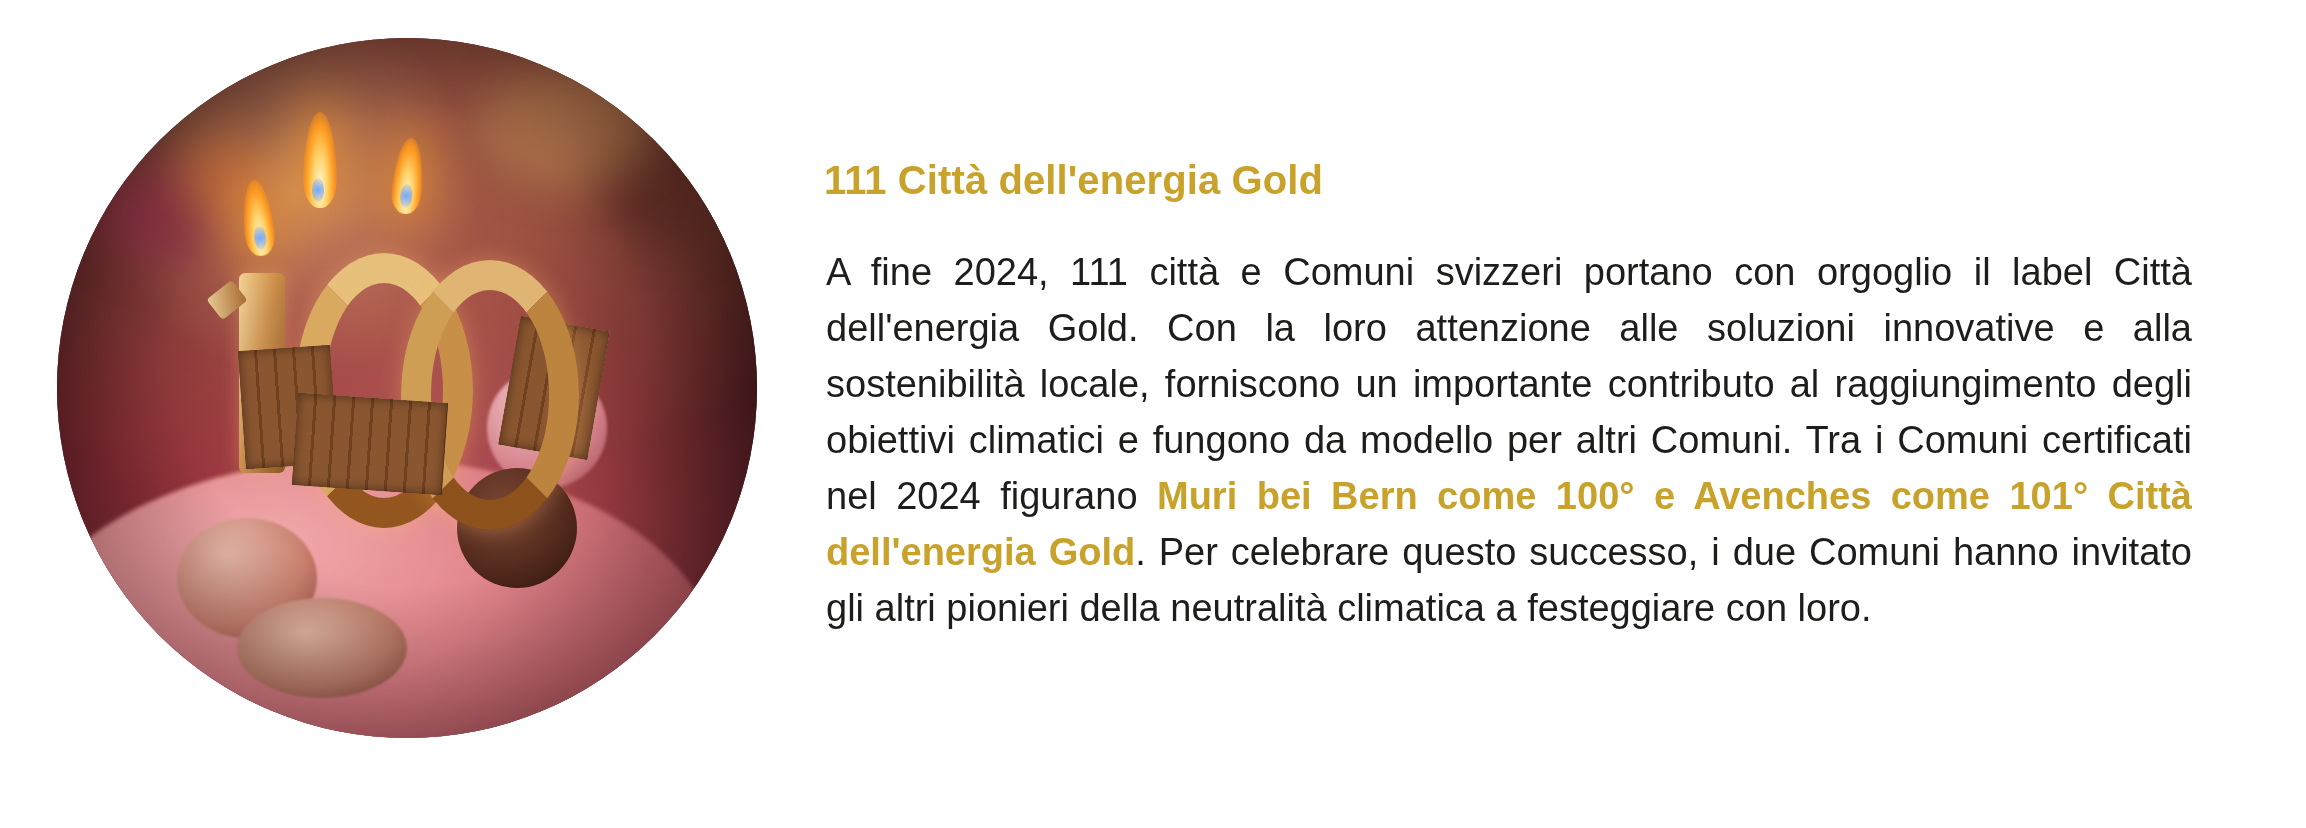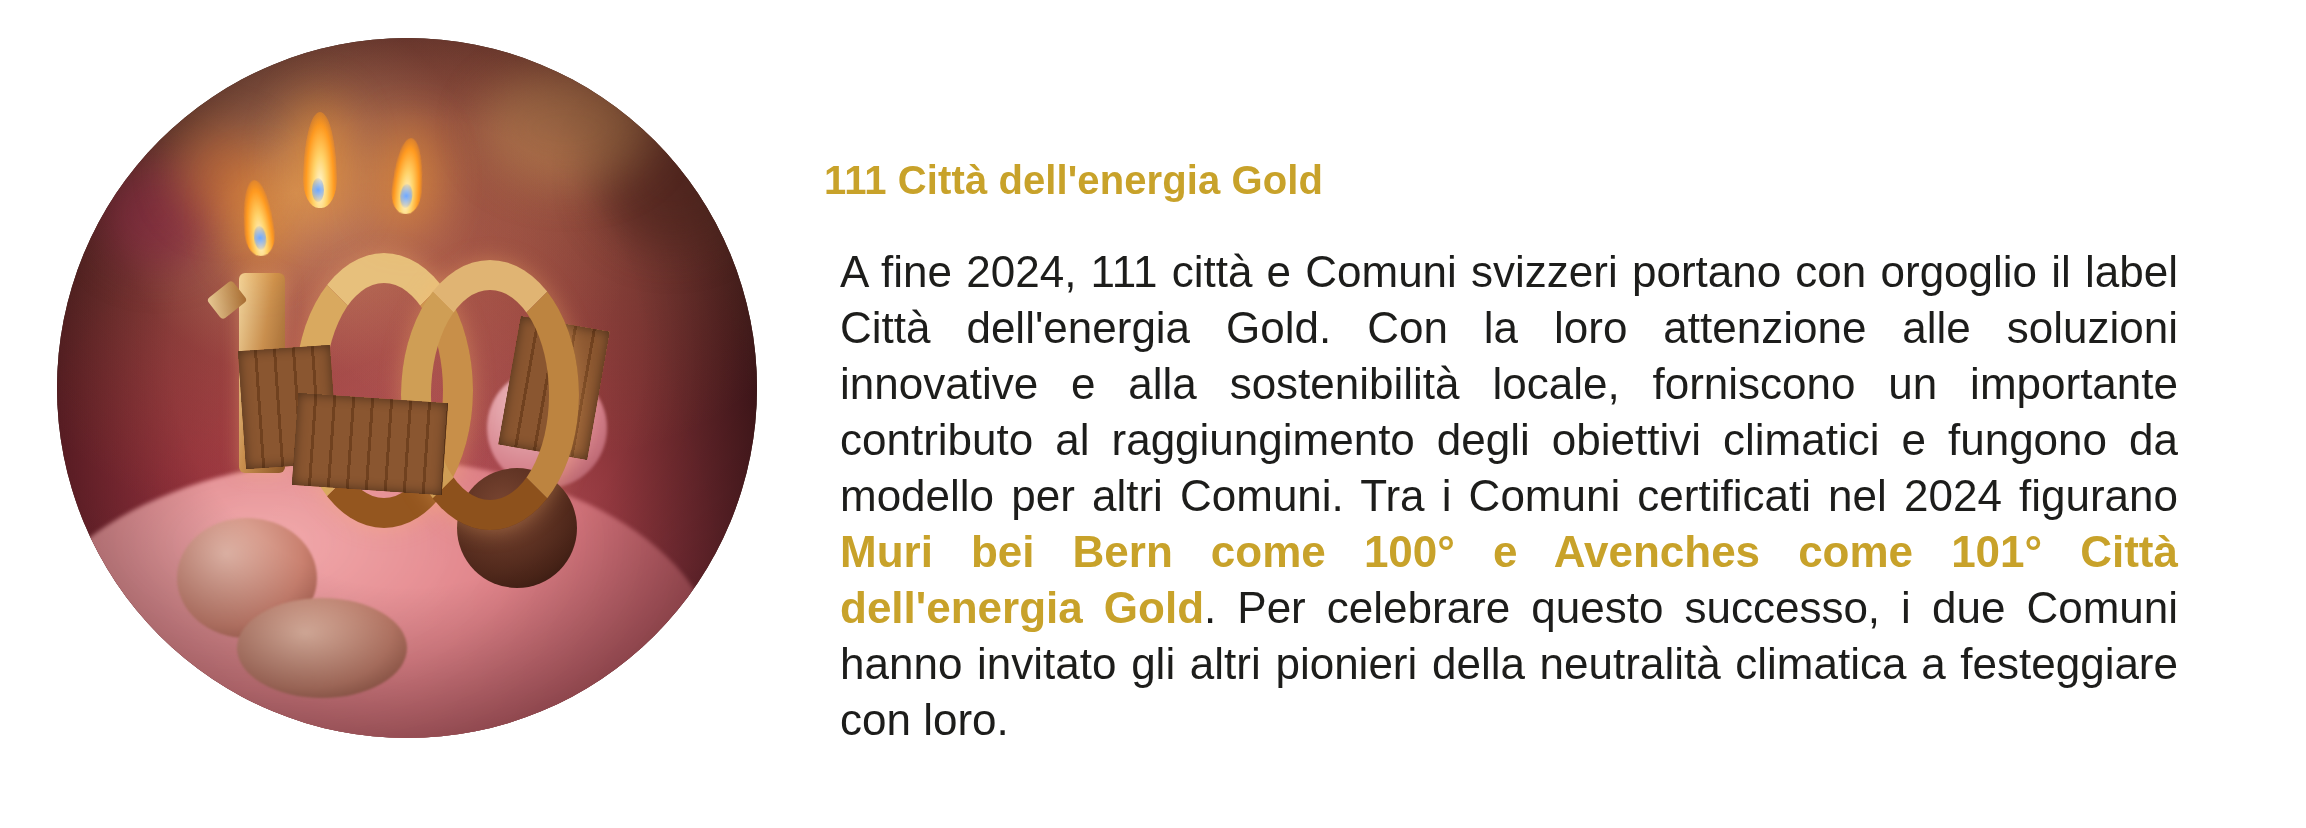--- a/index.html
+++ b/index.html
@@ -171,26 +171,26 @@
   .headline {
     font-size: 40px;
     font-weight: bold;
     color: #c8a22a;
     letter-spacing: 0.1px;
     margin: 0 0 42px 0;
     line-height: 1.1;
   }
   .body-text {
     font-family: "Liberation Sans", sans-serif;
-    font-size: 44px;
+    font-size: 38px;
     line-height: 56px;
     color: #1d1d1b;
     text-align: justify;
     text-justify: inter-word;
-    margin: 16px;
+    margin: 2px;
     hyphens: manual;
   }
   .link {
     color: #c8a22a;
     font-weight: bold;
     text-decoration: none;
   }
 </style>
 </head>
 <body>

